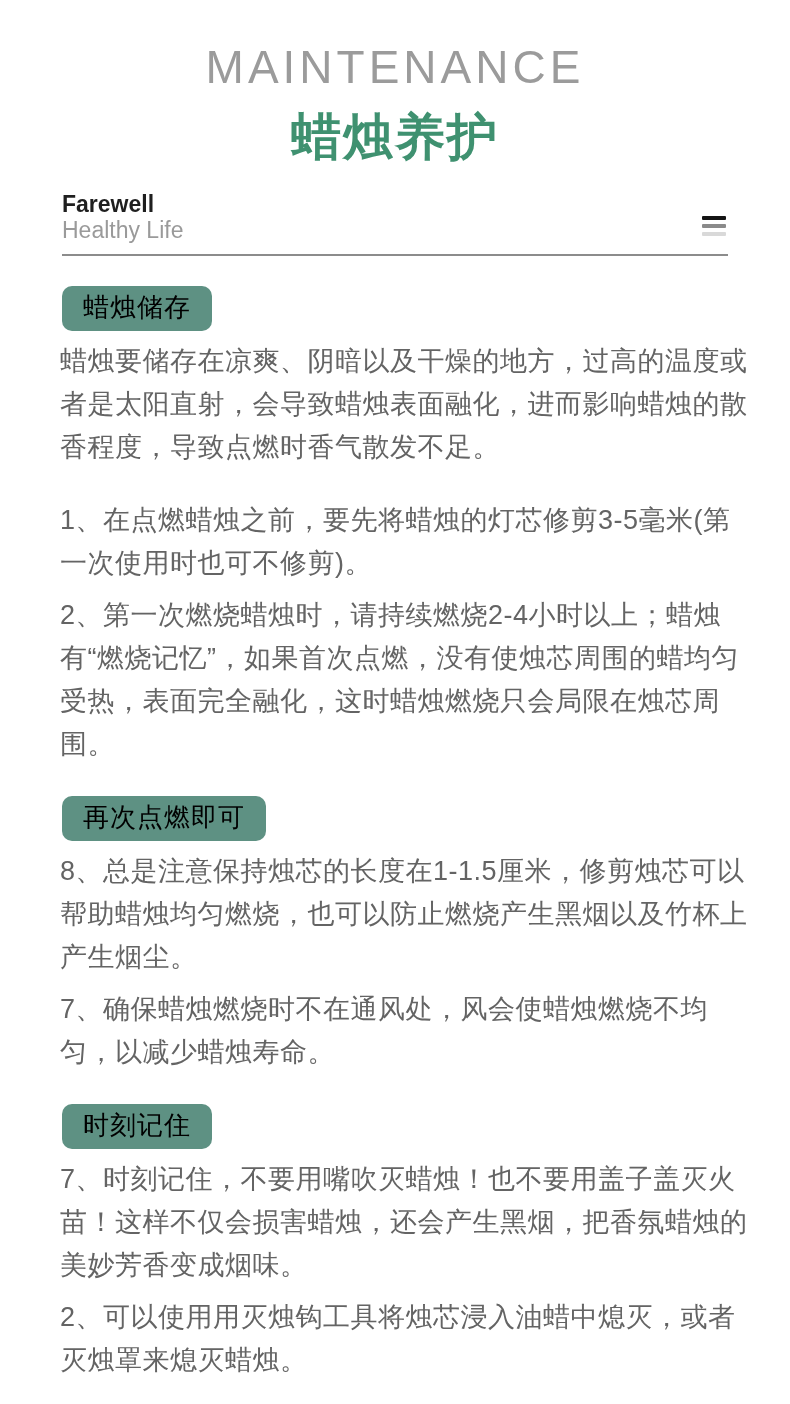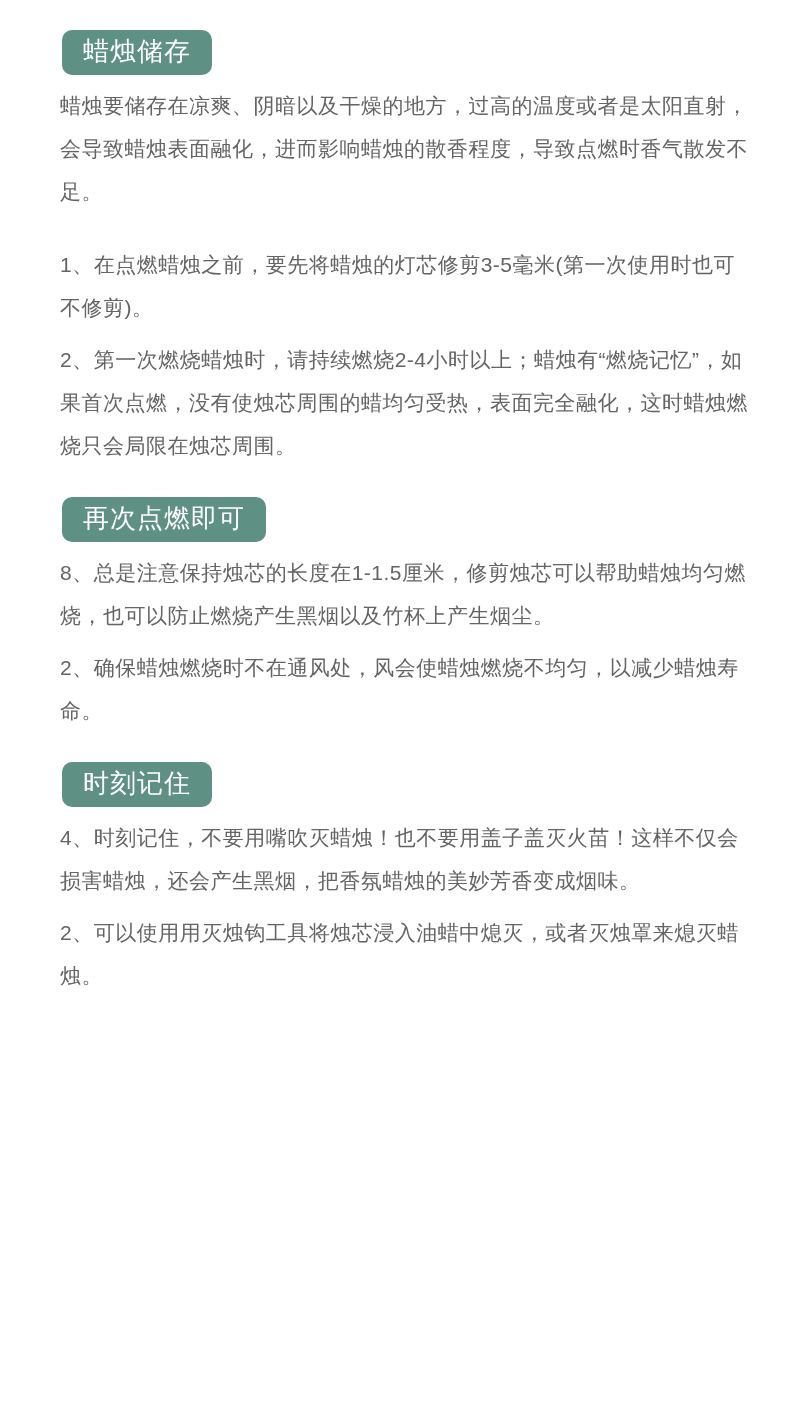--- a/index.html
+++ b/index.html
@@ -71,58 +71,74 @@
     border-top:2px solid #8c8c8c;
     margin:10px 0 0 0;
   }
 
   
   .content{padding:0 42px 0 60px;}
   .section{margin-top:30px;}
   .badge{
     display:inline-block;
     background:var(--badge-green);
-    color:#ffffff;
+    color:#000000;
     font-size:26px;
     font-weight:400;
     letter-spacing:1px;
     padding:4px 21px 6px 21px;
     border-radius:10px;
     margin-left:2px;
   }
   .para{
     margin:9px 0 0 0;
-    font-size:21px;
+    font-size:27px;
     line-height:43px;
     letter-spacing:0.5px;
     color:var(--body-text);
     font-weight:400;
   }
 </style>
 </head>
 <body>
 
 <div class="page">
+  <header class="header">
+    <div class="subtitle">MAINTENANCE</div>
+    <h1 class="title">蜡烛养护</h1>
+    <div class="brand-row">
+      <div class="brand">
+        <div class="brand-1">Farewell</div>
+        <div class="brand-2">Healthy Life</div>
+      </div>
+      <div class="menu">
+        <span class="bar b1"></span>
+        <span class="bar b2"></span>
+        <span class="bar b3"></span>
+      </div>
+    </div>
+    <hr class="divider">
+  </header>
 
   <main class="content" id="sections">
   <section class="section">
     <div class="badge">
       <span class="badge-label">蜡烛储存</span>
     </div>
   <p class="para">蜡烛要储存在凉爽、阴暗以及干燥的地方，过高的温度或者是太阳直射，会导致蜡烛表面融化，进而影响蜡烛的散香程度，导致点燃时香气散发不足。</p></section>
 
   <section class="section">
   <p class="para">1、在点燃蜡烛之前，要先将蜡烛的灯芯修剪3-5毫米(第一次使用时也可不修剪)。</p><p class="para">2、第一次燃烧蜡烛时，请持续燃烧2-4小时以上；蜡烛有“燃烧记忆”，如果首次点燃，没有使烛芯周围的蜡均匀受热，表面完全融化，这时蜡烛燃烧只会局限在烛芯周围。</p></section>
 
   <section class="section">
     <div class="badge">
       <span class="badge-label">再次点燃即可</span>
     </div>
-  <p class="para">8、总是注意保持烛芯的长度在1-1.5厘米，修剪烛芯可以帮助蜡烛均匀燃烧，也可以防止燃烧产生黑烟以及竹杯上产生烟尘。</p><p class="para">2、确保蜡烛燃烧时不在通风处，风会使蜡烛燃烧不均匀，以减少蜡烛寿命。</p></section>
+  <p class="para">8、总是注意保持烛芯的长度在1-1.5厘米，修剪烛芯可以帮助蜡烛均匀燃烧，也可以防止燃烧产生黑烟以及竹杯上产生烟尘。</p><p class="para">7、确保蜡烛燃烧时不在通风处，风会使蜡烛燃烧不均匀，以减少蜡烛寿命。</p></section>
 
   <section class="section">
     <div class="badge">
       <span class="badge-label">时刻记住</span>
     </div>
-  <p class="para">4、时刻记住，不要用嘴吹灭蜡烛！也不要用盖子盖灭火苗！这样不仅会损害蜡烛，还会产生黑烟，把香氛蜡烛的美妙芳香变成烟味。</p><p class="para">2、可以使用用灭烛钩工具将烛芯浸入油蜡中熄灭，或者灭烛罩来熄灭蜡烛。</p></section>
+  <p class="para">7、时刻记住，不要用嘴吹灭蜡烛！也不要用盖子盖灭火苗！这样不仅会损害蜡烛，还会产生黑烟，把香氛蜡烛的美妙芳香变成烟味。</p><p class="para">2、可以使用用灭烛钩工具将烛芯浸入油蜡中熄灭，或者灭烛罩来熄灭蜡烛。</p></section>
 
 </main>
 </div>
 
 </body></html>

